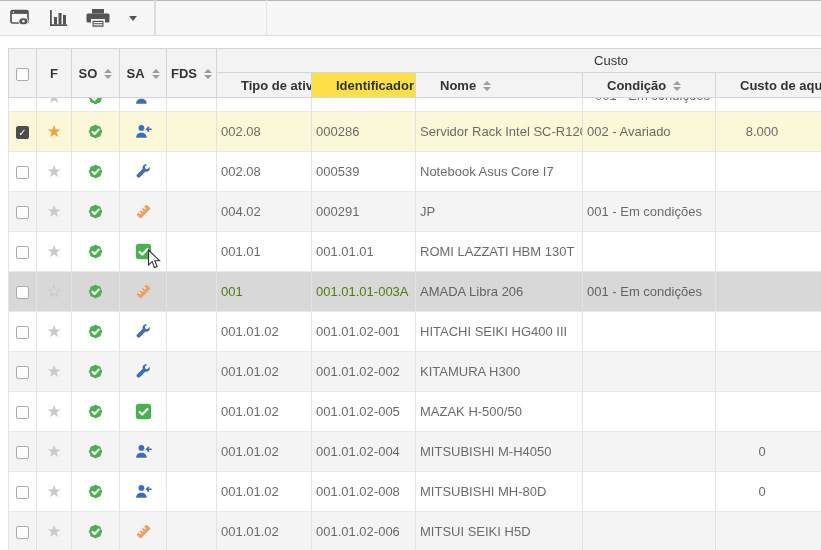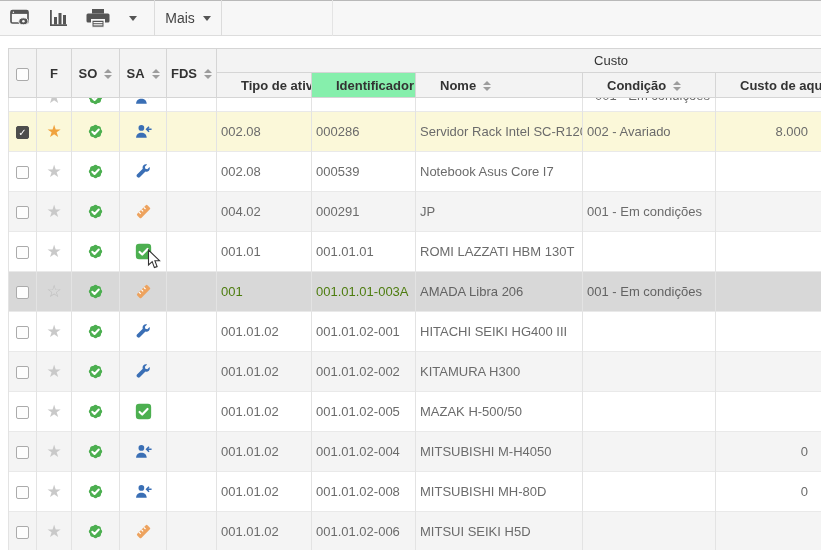--- a/index.html
+++ b/index.html
@@ -22,21 +22,21 @@
   .grid-wrap { position: absolute; left: 8px; top: 48px; }
   table { border-collapse: collapse; table-layout: fixed; width: 997px; }
   th, td { overflow: hidden; white-space: nowrap; }
 
   thead th { background: #f3f3f3; color: #333; font-size: 13px; font-weight: bold;
     border: 1px solid #d5d5d5; }
   tr.h1 { height: 24px; } tr.h2 { height: 25px; }
   th.left-col { text-align: center; vertical-align: middle; }
   th.group-th { text-align: center; vertical-align: middle; font-weight: normal; color:#333; }
   tr.h2 th { text-align: left; padding-left: 24px; font-weight: bold; }
-  th.sorted { background: #86efac; }
+  th.sorted { background: #fde047; }
 
   .sort { display: inline-flex; flex-direction: column; gap: 2px; margin-left: 7px;
     vertical-align: middle; }
   .sort .up { width: 0; height: 0; border-left: 4px solid transparent; border-right: 4px solid transparent;
     border-bottom: 4px solid #9d9d9d; }
   .sort .down { width: 0; height: 0; border-left: 4px solid transparent; border-right: 4px solid transparent;
     border-top: 4px solid #9d9d9d; }
   .sort.active-desc .down { border-top-color: #333; border-left-width: 5px; border-right-width: 5px; border-top-width: 5px; }
 
   tbody td { border-left: 1px solid #e3e3e3; border-right: 1px solid #e3e3e3;
@@ -48,21 +48,21 @@
   tbody tr.selected td { color: #636363; }
   tbody tr.partial { height: 13px; }
   tbody tr.partial td { border-top: none; }
   .clip { height: 13px; overflow: hidden; display: flex; justify-content: center; }
   .clip > * { margin-top: -9px; }
   .clip.text-clip { justify-content: flex-start; padding-left: 12px; }
   .clip.text-clip span { margin-top: -10px; font-size: 13px; color:#6b6b6b; }
 
   td.c-cb, td.c-f, td.c-so, td.c-sa { text-align: center; }
   td.c-txt { padding-left: 4px; }
-  td.c-custo .custo-inner { width: 92px; text-align: right; }
+  td.c-custo .custo-inner { width: 92px; text-align: center; }
 
   .cb { display: inline-block; width: 13px; height: 13px; border: 1px solid #ababab;
     border-radius: 2px; background: #fdfdfd; vertical-align: middle; font-size: 10px;
     line-height: 11px; color: #fff; text-align: center; cursor: pointer; }
   .cb.checked { background: #4d4d4d; border-color: #4d4d4d; }
 
   .star { font-size: 17px; line-height: 17px; cursor: pointer; display:inline-block; }
   .star.favorite { color: #f0a33f; }
   .star.normal { color: #c9c9c9; }
   .star.outline { color: #bdbdbd; }
@@ -110,24 +110,20 @@
           <rect x="6" y="12.2" width="12" height="7" stroke="#f7f7f7" stroke-width="1"></rect>
           <rect x="7.5" y="14" width="9" height="1.2" fill="#f7f7f7"></rect>
           <rect x="7.5" y="16.2" width="9" height="1.2" fill="#f7f7f7"></rect>
         </svg>
       </span>
     </div>
     <div class="tb-btn" style="width:26px">
       <span class="caret-down"></span>
     </div>
     <div class="tb-sep" style="margin-left:8px"></div>
-    <div class="tb-btn" style="width:66px">
-      <span class="mais-label">Mais</span>
-      <span class="caret-down"></span>
-    </div>
     <div class="tb-sep"></div>
     <div style="width:110px"></div>
     <div class="tb-sep" style="background:#e4e4e4"></div>
   </div>
 
   <div class="grid-wrap">
     <table>
       <colgroup>
         <col style="width:28px">
           <col style="width:35px">

